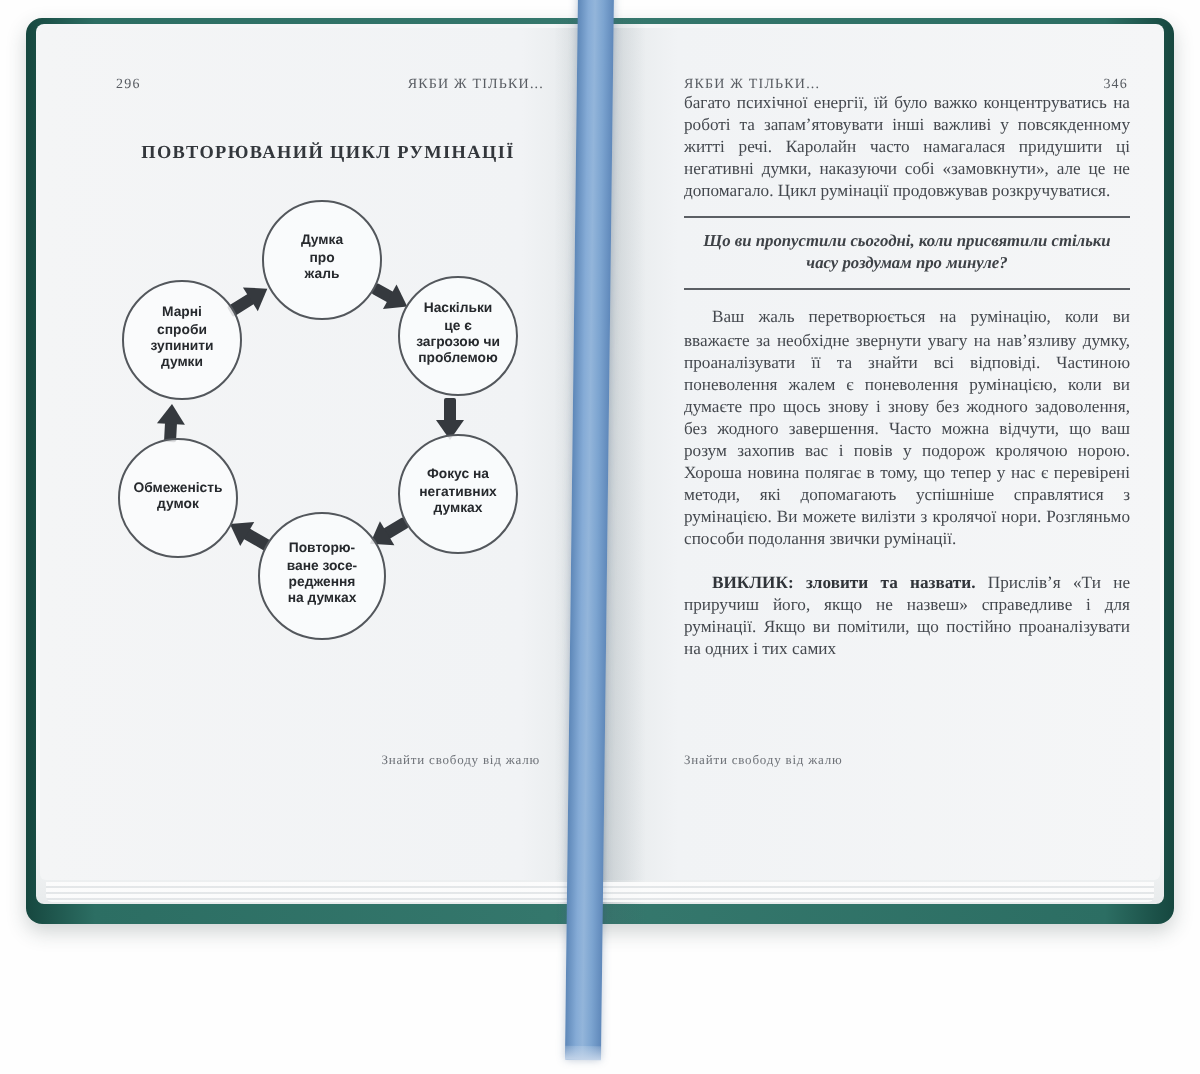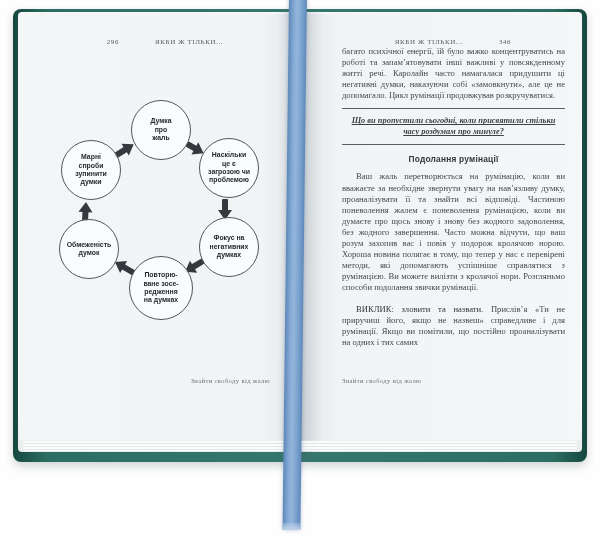--- a/index.html
+++ b/index.html
@@ -49,21 +49,21 @@
     border-radius:1px;
   }
   .ribbon-tip{
     position:absolute;left:0;right:0;bottom:0;height:7px;
     background:linear-gradient(180deg,rgba(255,255,255,.15),#c3d4e9);
   }
 
   
   .hdr{
     position:absolute;top:24px;left:38px;right:28px;
-    display:flex;justify-content:center;align-items:baseline;
+    display:flex;justify-content:space-between;align-items:baseline;
     font:7px/9px "Liberation Serif", serif;letter-spacing:.6px;color:#585c62;gap:36px;
   }
   .page-right .hdr{left:42px;right:16px;}
   .body-text{
     font:8.6px/11.1px "Liberation Serif", serif;
     text-align:justify;color:#44484e;margin:0;
   }
   .indent{text-indent:14px;}
 
   
@@ -103,45 +103,46 @@
     font:6.5px/8px "Liberation Serif", serif;letter-spacing:.4px;color:#6d7177;
   }
   .page-left .footer{right:30px;}
   .page-right .footer{left:42px;}
 
   
   .rp-col{position:absolute;left:42px;right:15px;top:32px;}
   .pull-quote{
     margin:7px 0 8px 0;padding:6px 2px 7px 2px;
     border-top:1px solid #5b5f64;border-bottom:1px solid #5b5f64;
-    text-align:center;font:italic bold 8.4px/11px "Liberation Serif", serif;color:#3e4247;text-decoration:underline;
+    text-align:center;font:italic bold 8.4px/11px "Liberation Serif", serif;color:#3e4247;
   }
   .section-heading{
     margin:9px 0 7px 0;text-align:center;
     font:bold 8.4px/10px "Liberation Sans", sans-serif;color:#33373c;letter-spacing:.2px;
   }
   .challenge{margin-top:10px;}
-  .challenge b{font-weight:normal;color:#303439;}
+  .challenge b{font-weight:bold;color:#303439;}
 </style>
 </head>
 <body>
 
 <div class="photo">
 
   <div class="book">
     <div class="page-block"></div>
 
     <div class="spread">
 
       <div class="page page-left">
         <div class="hdr">
           <span>296</span>
           <span>ЯКБИ Ж ТІЛЬКИ...</span>
         </div>
 
+        <div class="lp-title">ПОВТОРЮВАНИЙ ЦИКЛ РУМІНАЦІЇ</div>
 
         <div class="diagram">
           <div class="arr a1"></div>
           <div class="arr a2"></div>
           <div class="arr a3"></div>
           <div class="arr a4"></div>
           <div class="arr a5"></div>
           <div class="arr a6"></div>
 
           <div class="node n-top">Думка
@@ -173,21 +174,20 @@
         <div class="hdr">
           <span>ЯКБИ Ж ТІЛЬКИ...</span>
           <span>346</span>
         </div>
 
         <div class="rp-col">
           <p class="body-text">багато психічної енергії, їй було важко концентруватись на роботі та запам’ятовувати інші важливі у повсякденному житті речі. Каролайн часто намагалася придушити ці негативні думки, наказуючи собі «замовкнути», але це не допомагало. Цикл румінації продовжував розкручуватися.</p>
 
           <div class="pull-quote">Що ви пропустили сьогодні, коли присвятили стільки часу роздумам про минуле?</div>
 
-          <div class="section-heading">Подолання румінації</div>
 
           <p class="body-text indent">Ваш жаль перетворюється на румінацію, коли ви вважаєте за необхідне звернути увагу на нав’язливу думку, проаналізувати її та знайти всі відповіді. Частиною поневолення жалем є поневолення румінацією, коли ви думаєте про щось знову і знову без жодного задоволення, без жодного завершення. Часто можна відчути, що ваш розум захопив вас і повів у подорож кролячою норою. Хороша новина полягає в тому, що тепер у нас є перевірені методи, які допомагають успішніше справлятися з румінацією. Ви можете вилізти з кролячої нори. Розгляньмо способи подолання звички румінації.</p>
 
           <p class="body-text indent challenge">
             <b>ВИКЛИК: зловити та назвати.</b>
             <span>Прислів’я «Ти не приручиш його, якщо не назвеш» справедливе і для румінації. Якщо ви помітили, що постійно проаналізувати на одних і тих самих</span>
           </p>
         </div>
 
         <div class="footer">Знайти свободу від жалю</div>

